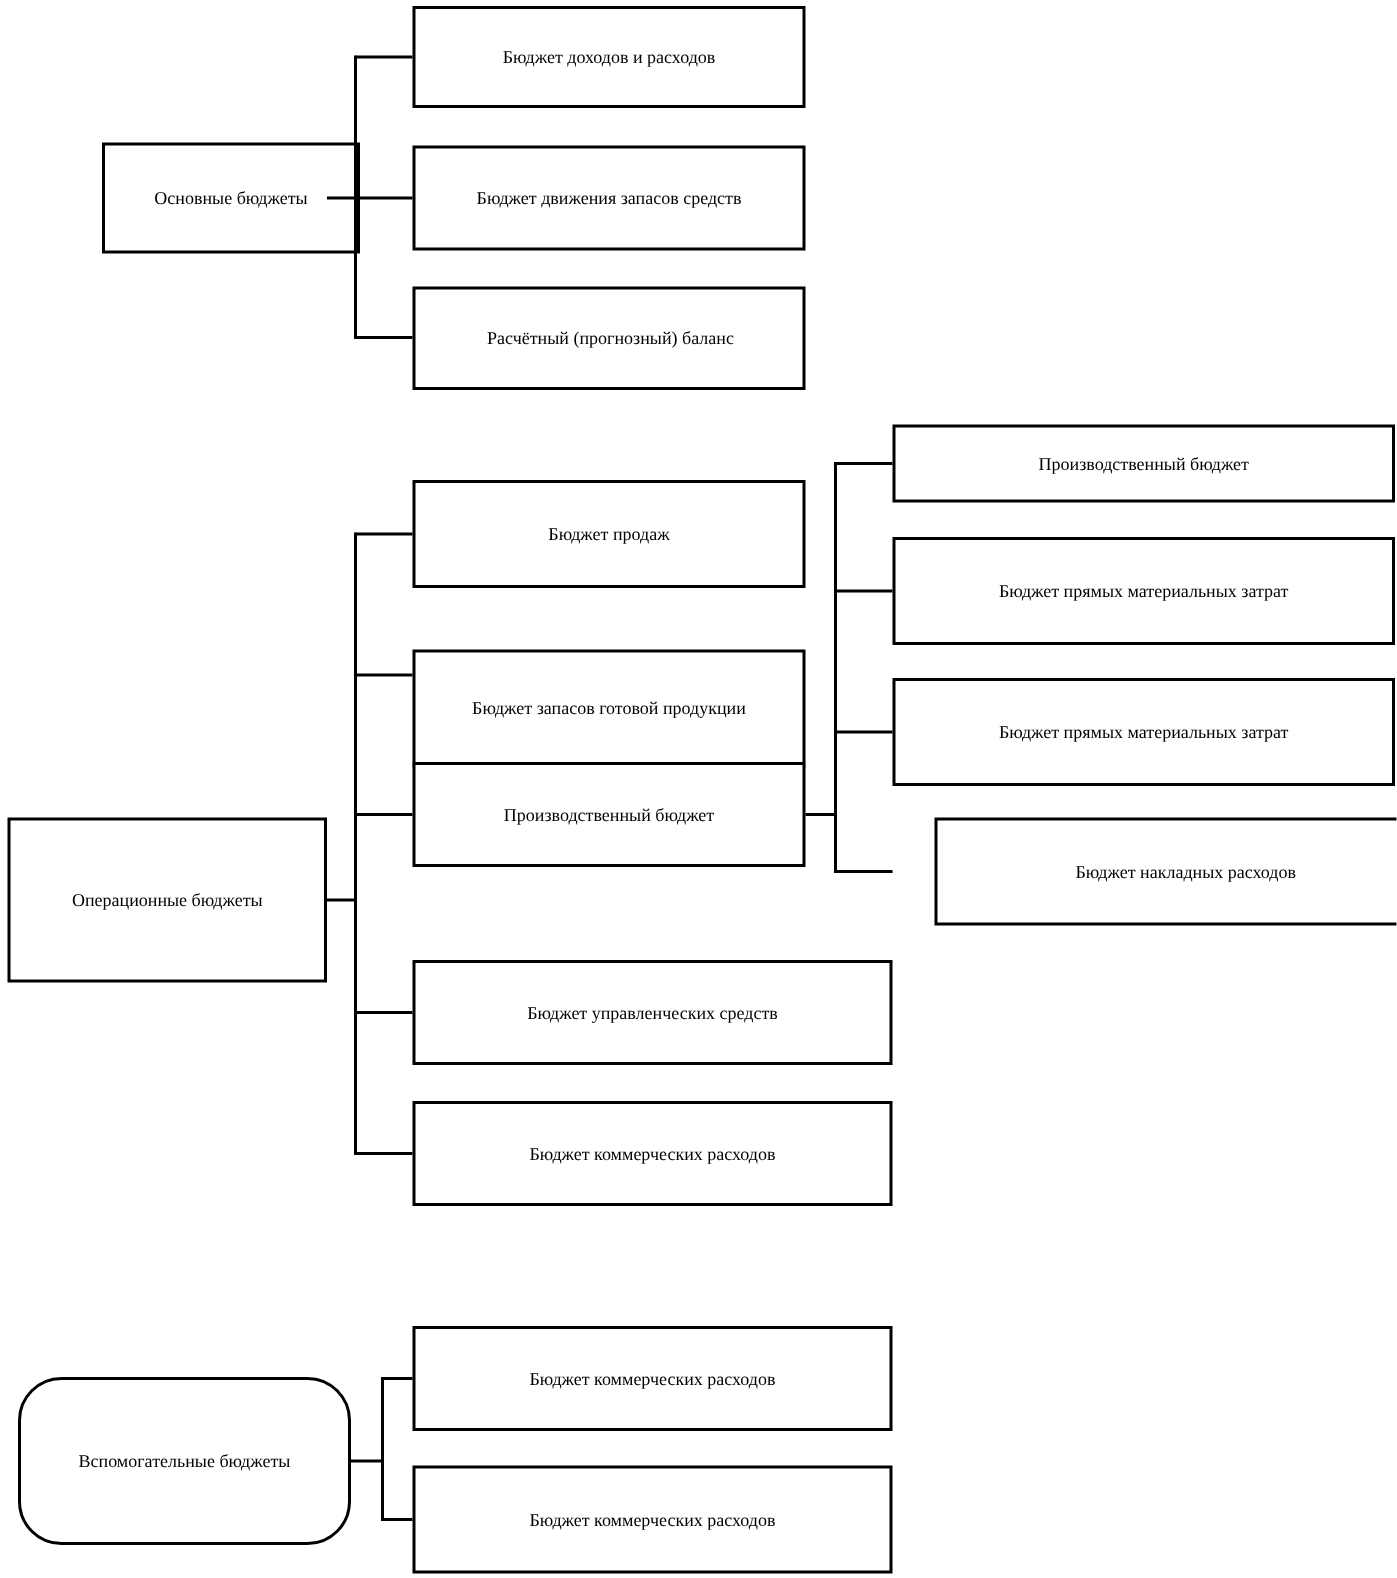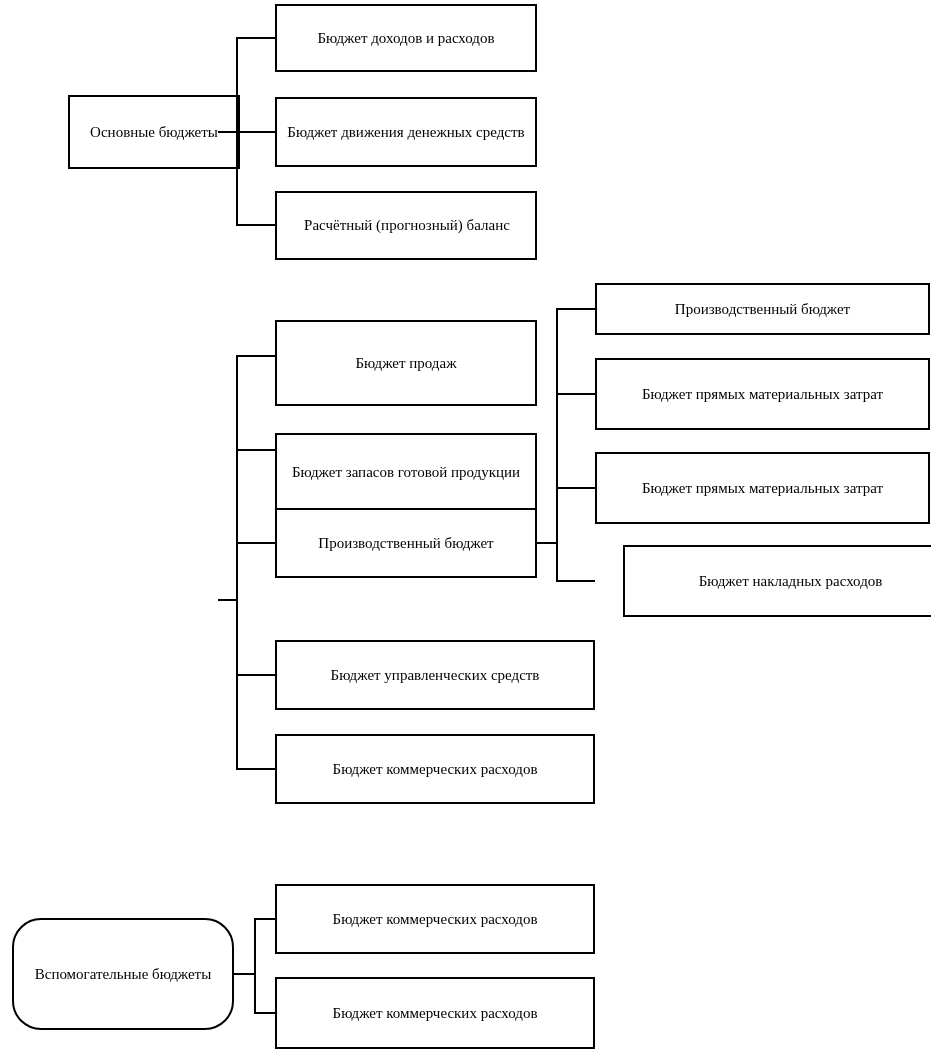--- a/index.html
+++ b/index.html
@@ -12,47 +12,48 @@
   }
   .box {
     position:absolute;
     box-sizing:border-box;
     border:2px solid #000;
     background:#fff;
     display:flex;
     align-items:center;
     justify-content:center;
     text-align:center;
-    font-size:15px;
+    font-size:12px;
     line-height:1.4;
     padding:2px 10px;
     white-space:pre-line;
   }
   .line { position:absolute; background:#000; }
 </style>
 </head>
 <body>
 
 <div class="canvas">
 
   <div class="box" style="left:68px;top:95px;width:172px;height:74px;">Основные бюджеты</div>
 
   <div class="box" style="left:275px;top:4px;width:262px;height:68px;">Бюджет доходов и расходов</div>
 
-  <div class="box" style="left:275px;top:97px;width:262px;height:70px;">Бюджет  движения денежных средств</div>
+  <div class="box" style="left:275px;top:97px;width:262px;height:70px;">Бюджет  движения запасов средств</div>
 
   <div class="box" style="left:275px;top:191px;width:262px;height:69px;padding-left:12px;">Расчётный (прогнозный) баланс</div>
 
   <div class="line" style="left:236px;top:37px;width:2px;height:189px;"></div>
   <div class="line" style="left:237px;top:37px;width:38px;height:2px;"></div>
   <div class="line" style="left:218px;top:131px;width:57px;height:2px;"></div>
   <div class="line" style="left:237px;top:224px;width:38px;height:2px;"></div>
 
+  <div class="box" style="left:5px;top:545px;width:213px;height:110px;">Операционные бюджеты</div>
 
-  <div class="box" style="left:275px;top:320px;width:262px;height:86px;text-align:right;">Бюджет продаж</div>
+  <div class="box" style="left:275px;top:320px;width:262px;height:72px;text-align:right;">Бюджет продаж</div>
 
   <div class="box" style="left:275px;top:433px;width:262px;height:79px;">Бюджет запасов готовой продукции</div>
 
   <div class="box" style="left:275px;top:508px;width:262px;height:70px;">Производственный бюджет</div>
 
   <div class="box" style="left:275px;top:640px;width:320px;height:70px;">Бюджет управленческих средств</div>
 
   <div class="box" style="left:275px;top:734px;width:320px;height:70px;">Бюджет коммерческих расходов</div>
 
   <div class="line" style="left:218px;top:599px;width:19px;height:2px;"></div>

